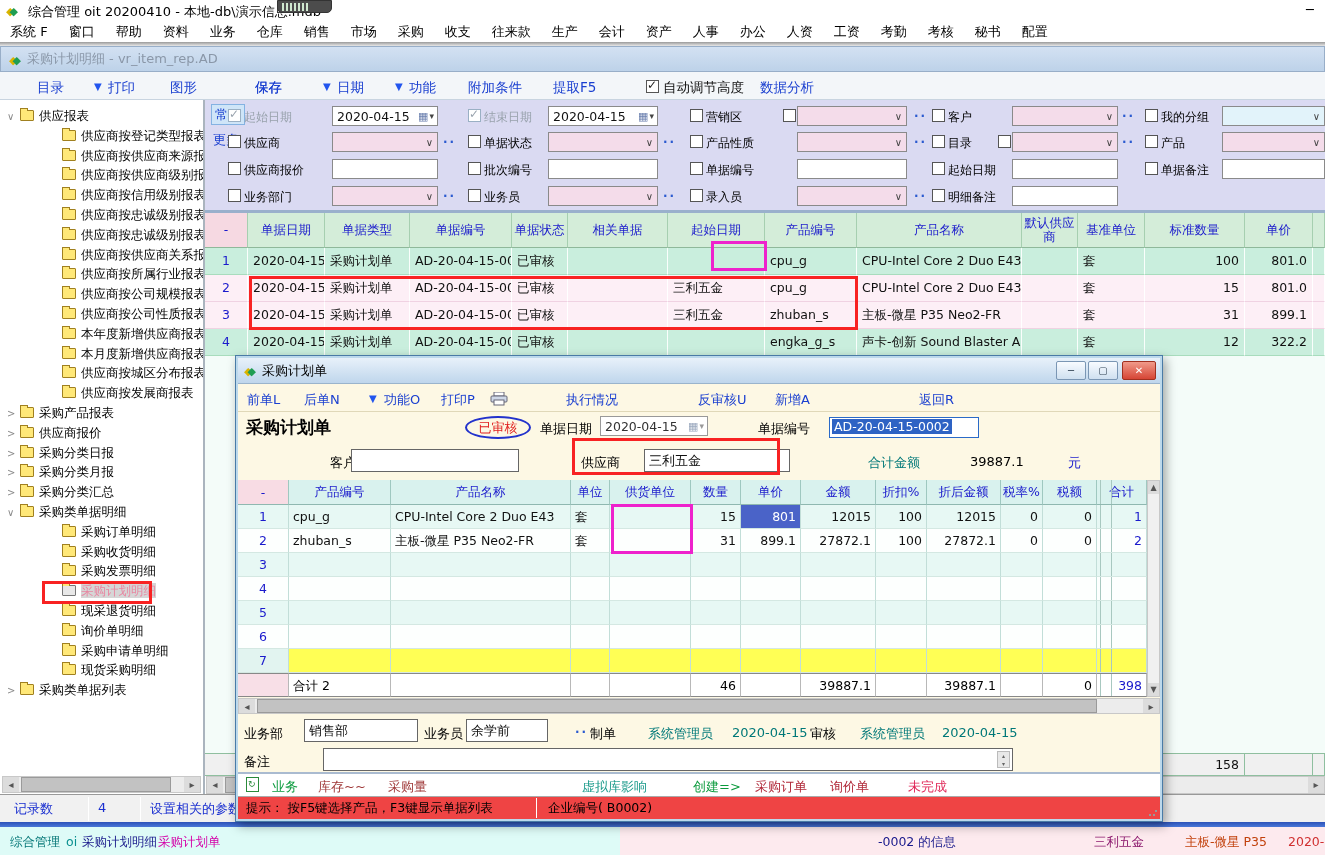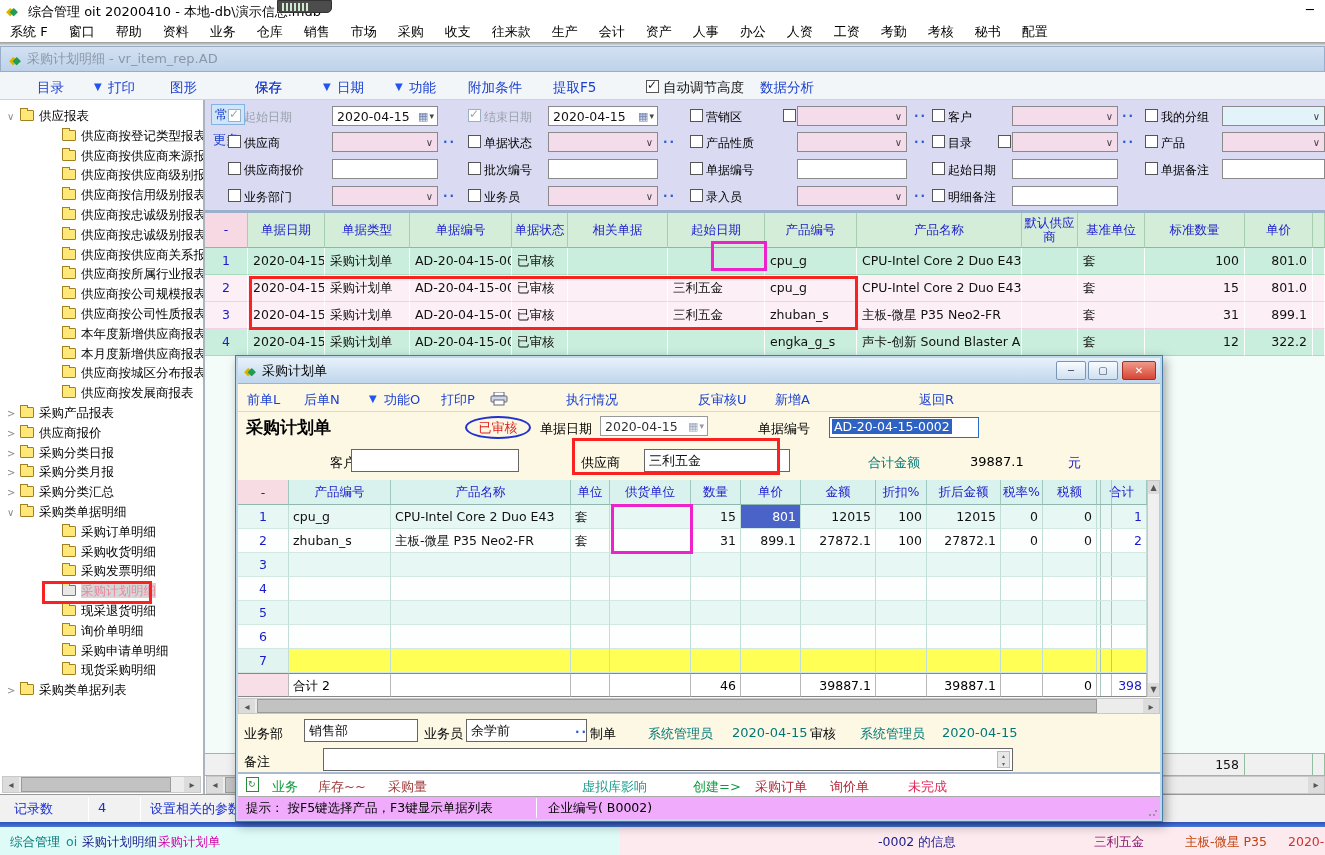--- a/index.html
+++ b/index.html
@@ -129,21 +129,21 @@
   #dt-totals .dc12{color:#1a1acc}
   #dt-vscroll{left:909px;top:122px;width:13px;height:217px;background:#f0f0f0;border:1px solid #c8c8c8}
   #dt-vscroll .va{position:absolute;left:0;width:11px;height:13px;background:#dcdcdc;color:#555;font-size:8px;text-align:center;line-height:13px}
   #dt-hscroll{left:0;top:340px;width:922px;height:16px;background:#ececec;border:1px solid #c8c8c8;display:flex;align-items:center}
   
   .spinner{position:absolute;right:2px;top:2px;width:13px;height:17px;background:#e8e8e8;border:1px solid #bbb;font-size:6px;color:#666;text-align:center;line-height:8px}
   #dlg-links{left:0;top:414px;width:922px;height:24px;background:#fff;border-top:2px solid #aabbd0}
   .dlk{position:absolute;top:4px;font-size:13px;white-space:nowrap}
   #doc-icon{left:8px;top:3px;width:13px;height:15px;background:#fff;border:1px solid #2a8a3a;position:absolute}
   #doc-icon::after{content:"↻";position:absolute;left:1px;top:1px;font-size:9px;color:#2a8a3a}
-  #dlg-status{left:0;top:438px;width:922px;height:23px;background:#f0abfc;border-top:1px solid #aaa}
+  #dlg-status{left:0;top:438px;width:922px;height:23px;background:#ef4444;border-top:1px solid #aaa}
   #dlg-grip{position:absolute;right:2px;bottom:2px;width:10px;height:10px;
      background:radial-gradient(circle at 2px 8px,#999 1px,transparent 1.4px),radial-gradient(circle at 6px 8px,#999 1px,transparent 1.4px),radial-gradient(circle at 8px 4px,#999 1px,transparent 1.4px)}
   
   .ann{position:absolute;border:3px solid #f82222;z-index:90;pointer-events:none}
   .ann.magenta{border-color:#ee22cc}
   
   .pr-icon{position:absolute;top:8px}
 </style>
 </head>
 <body>
@@ -770,21 +770,21 @@
     </div>
     <div class="abs" id="dt-hscroll">
       <span class="scr-ar">◂</span>
       <span class="scr-thumb" style="width:840px;margin-left:2px"></span>
       <span class="scr-ar" style="margin-left:auto">▸</span>
     </div>
 
     <span class="dlabel" style="left:6px;top:367px">业务部</span>
     <div class="box-input" style="left:66px;top:361px;width:114px">销售部</div>
     <span class="dlabel" style="left:186px;top:367px">业务员</span>
-    <div class="box-input" style="left:228px;top:361px;width:121px">余学前</div>
+    <div class="box-input" style="left:228px;top:361px;width:82px">余学前</div>
     <span class="dots" style="left:337px;top:367px">··</span>
     <span class="dlabel" style="left:352px;top:367px">制单</span>
     <span class="dvalue" style="left:410px;top:367px;color:#007878">系统管理员</span>
     <span class="dvalue" style="left:494px;top:367px;color:#007878">2020-04-15</span>
     <span class="dlabel" style="left:572px;top:367px">审核</span>
     <span class="dvalue" style="left:622px;top:367px;color:#007878">系统管理员</span>
     <span class="dvalue" style="left:704px;top:367px;color:#007878">2020-04-15</span>
     <span class="dlabel" style="left:6px;top:395px">备注</span>
     <div class="box-input" style="left:85px;top:390px;width:690px">
           <span class="spinner">▴<br>▾</span>

